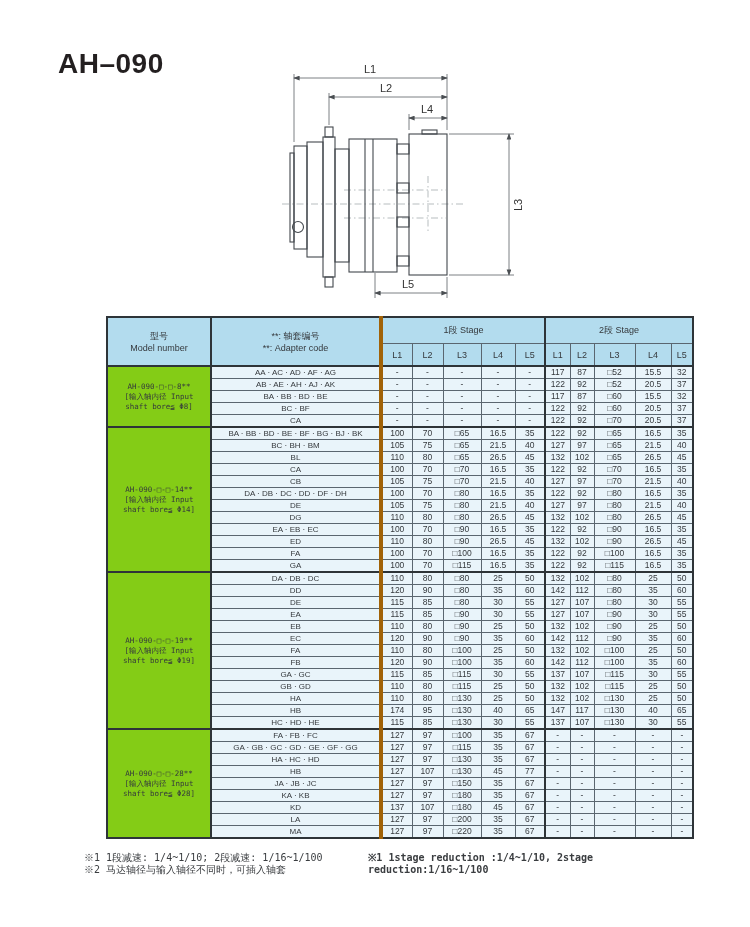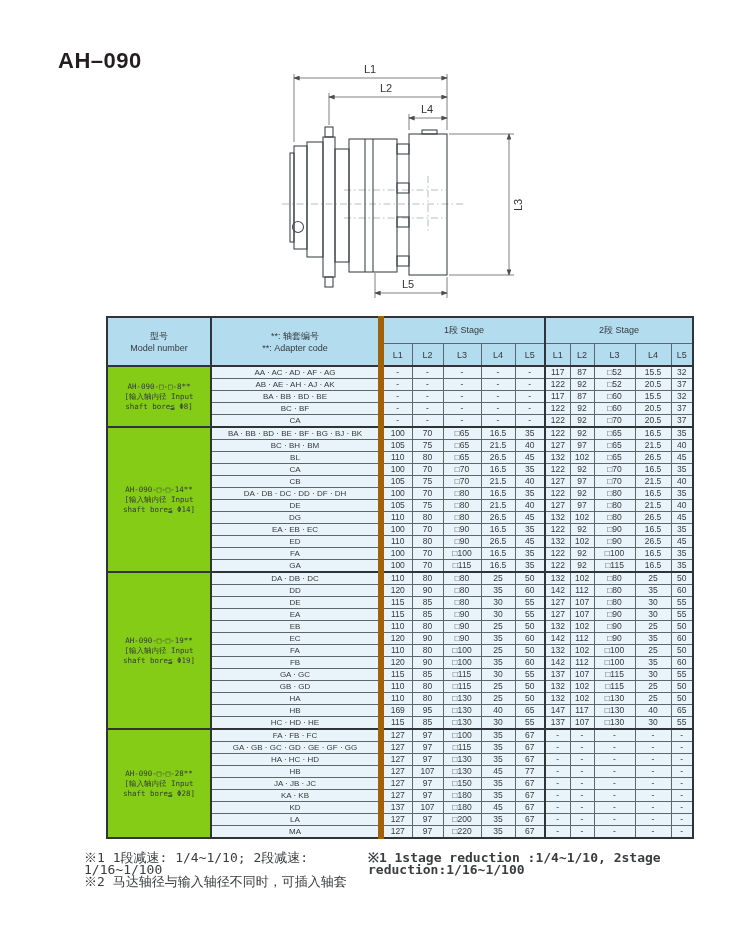--- a/index.html
+++ b/index.html
@@ -1,48 +1,48 @@
 <!DOCTYPE html>
 <html><head>
 <meta charset="utf-8">
 <style>
   html,body{margin:0;padding:0;}
   body{width:750px;height:927px;background:#ffffff;position:relative;
        font-family:"Liberation Sans","DejaVu Sans",sans-serif;color:#35393d;}
   .page{position:absolute;inset:0;}
 
   
-  .title{position:absolute;left:58px;top:48px;font-size:22px;font-weight:bold;
+  .title{position:absolute;left:58px;top:48px;font-size:28px;font-weight:bold;
          color:#231f20;letter-spacing:.5px;}
 
   
   .drawing{position:absolute;left:252px;top:52px;}
 
   
   .tbl-wrap{position:absolute;left:82px;top:316px;padding-left:24px;}
   table{border-collapse:collapse;table-layout:fixed;width:586px;background:#e9f4fa;
         border:2px solid #2e3438;}
   th,td{border:1px solid #5a6670;text-align:center;vertical-align:middle;
         overflow:hidden;white-space:nowrap;padding:0 1px;}
   thead th{background:#b3dcee;font-weight:normal;font-size:9px;}
   thead tr.grp th{height:25px;}
   thead tr.sub th{height:21px;}
   thead{border-bottom:2px solid #2e3438;}
   th.model-h,td.model{border-right:2px solid #2e3438;}
-  th.adp-h,td.adp{border-right:6px solid #a16207;}
+  th.adp-h,td.adp{border-right:4px solid #a16207;}
   th.s1-h,td.sep{border-right:2px solid #2e3438;margin-left:48px;}
   td{height:11px;line-height:11px;}
   td.model{background:#84cc16;font-family:"DejaVu Sans Mono","Liberation Mono",monospace;
            font-size:7.5px;line-height:10px;}
   td.adp{font-size:8px;}
   td.num{font-size:8.5px;}
   tr.gs td{border-top:2px solid #2e3438;}
 
   
-  .notes{position:absolute;top:852px;font-size:13px;line-height:12px;
+  .notes{position:absolute;top:852px;font-size:10px;line-height:12px;
          font-family:"DejaVu Sans Mono","Liberation Mono",monospace;color:#3a3d40;}
   .notes.left{left:84px;width:280px;}
   .notes.right{left:368px;width:320px;font-weight:bold;}
 
   
   .body-line{fill:none;stroke:#43484d;stroke-width:1.1;}
   .dim{stroke:#5a5f64;stroke-width:.8;fill:none;}
   .cl{stroke:#9aa0a5;stroke-width:.7;fill:none;stroke-dasharray:7 3 1.5 3;}
   .dimtxt{font-family:"Liberation Sans","DejaVu Sans",sans-serif;font-size:11px;fill:#333;}
 </style>
@@ -530,21 +530,21 @@
             <td class="num">25</td>
             <td class="num sep">50</td>
             <td class="num">132</td>
             <td class="num">102</td>
             <td class="num">□130</td>
             <td class="num">25</td>
             <td class="num">50</td>
           </tr>
           <tr>
             <td class="adp">HB</td>
-            <td class="num">169</td>
+            <td class="num">174</td>
             <td class="num">95</td>
             <td class="num">□130</td>
             <td class="num">40</td>
             <td class="num sep">65</td>
             <td class="num">147</td>
             <td class="num">117</td>
             <td class="num">□130</td>
             <td class="num">40</td>
             <td class="num">65</td>
           </tr>

